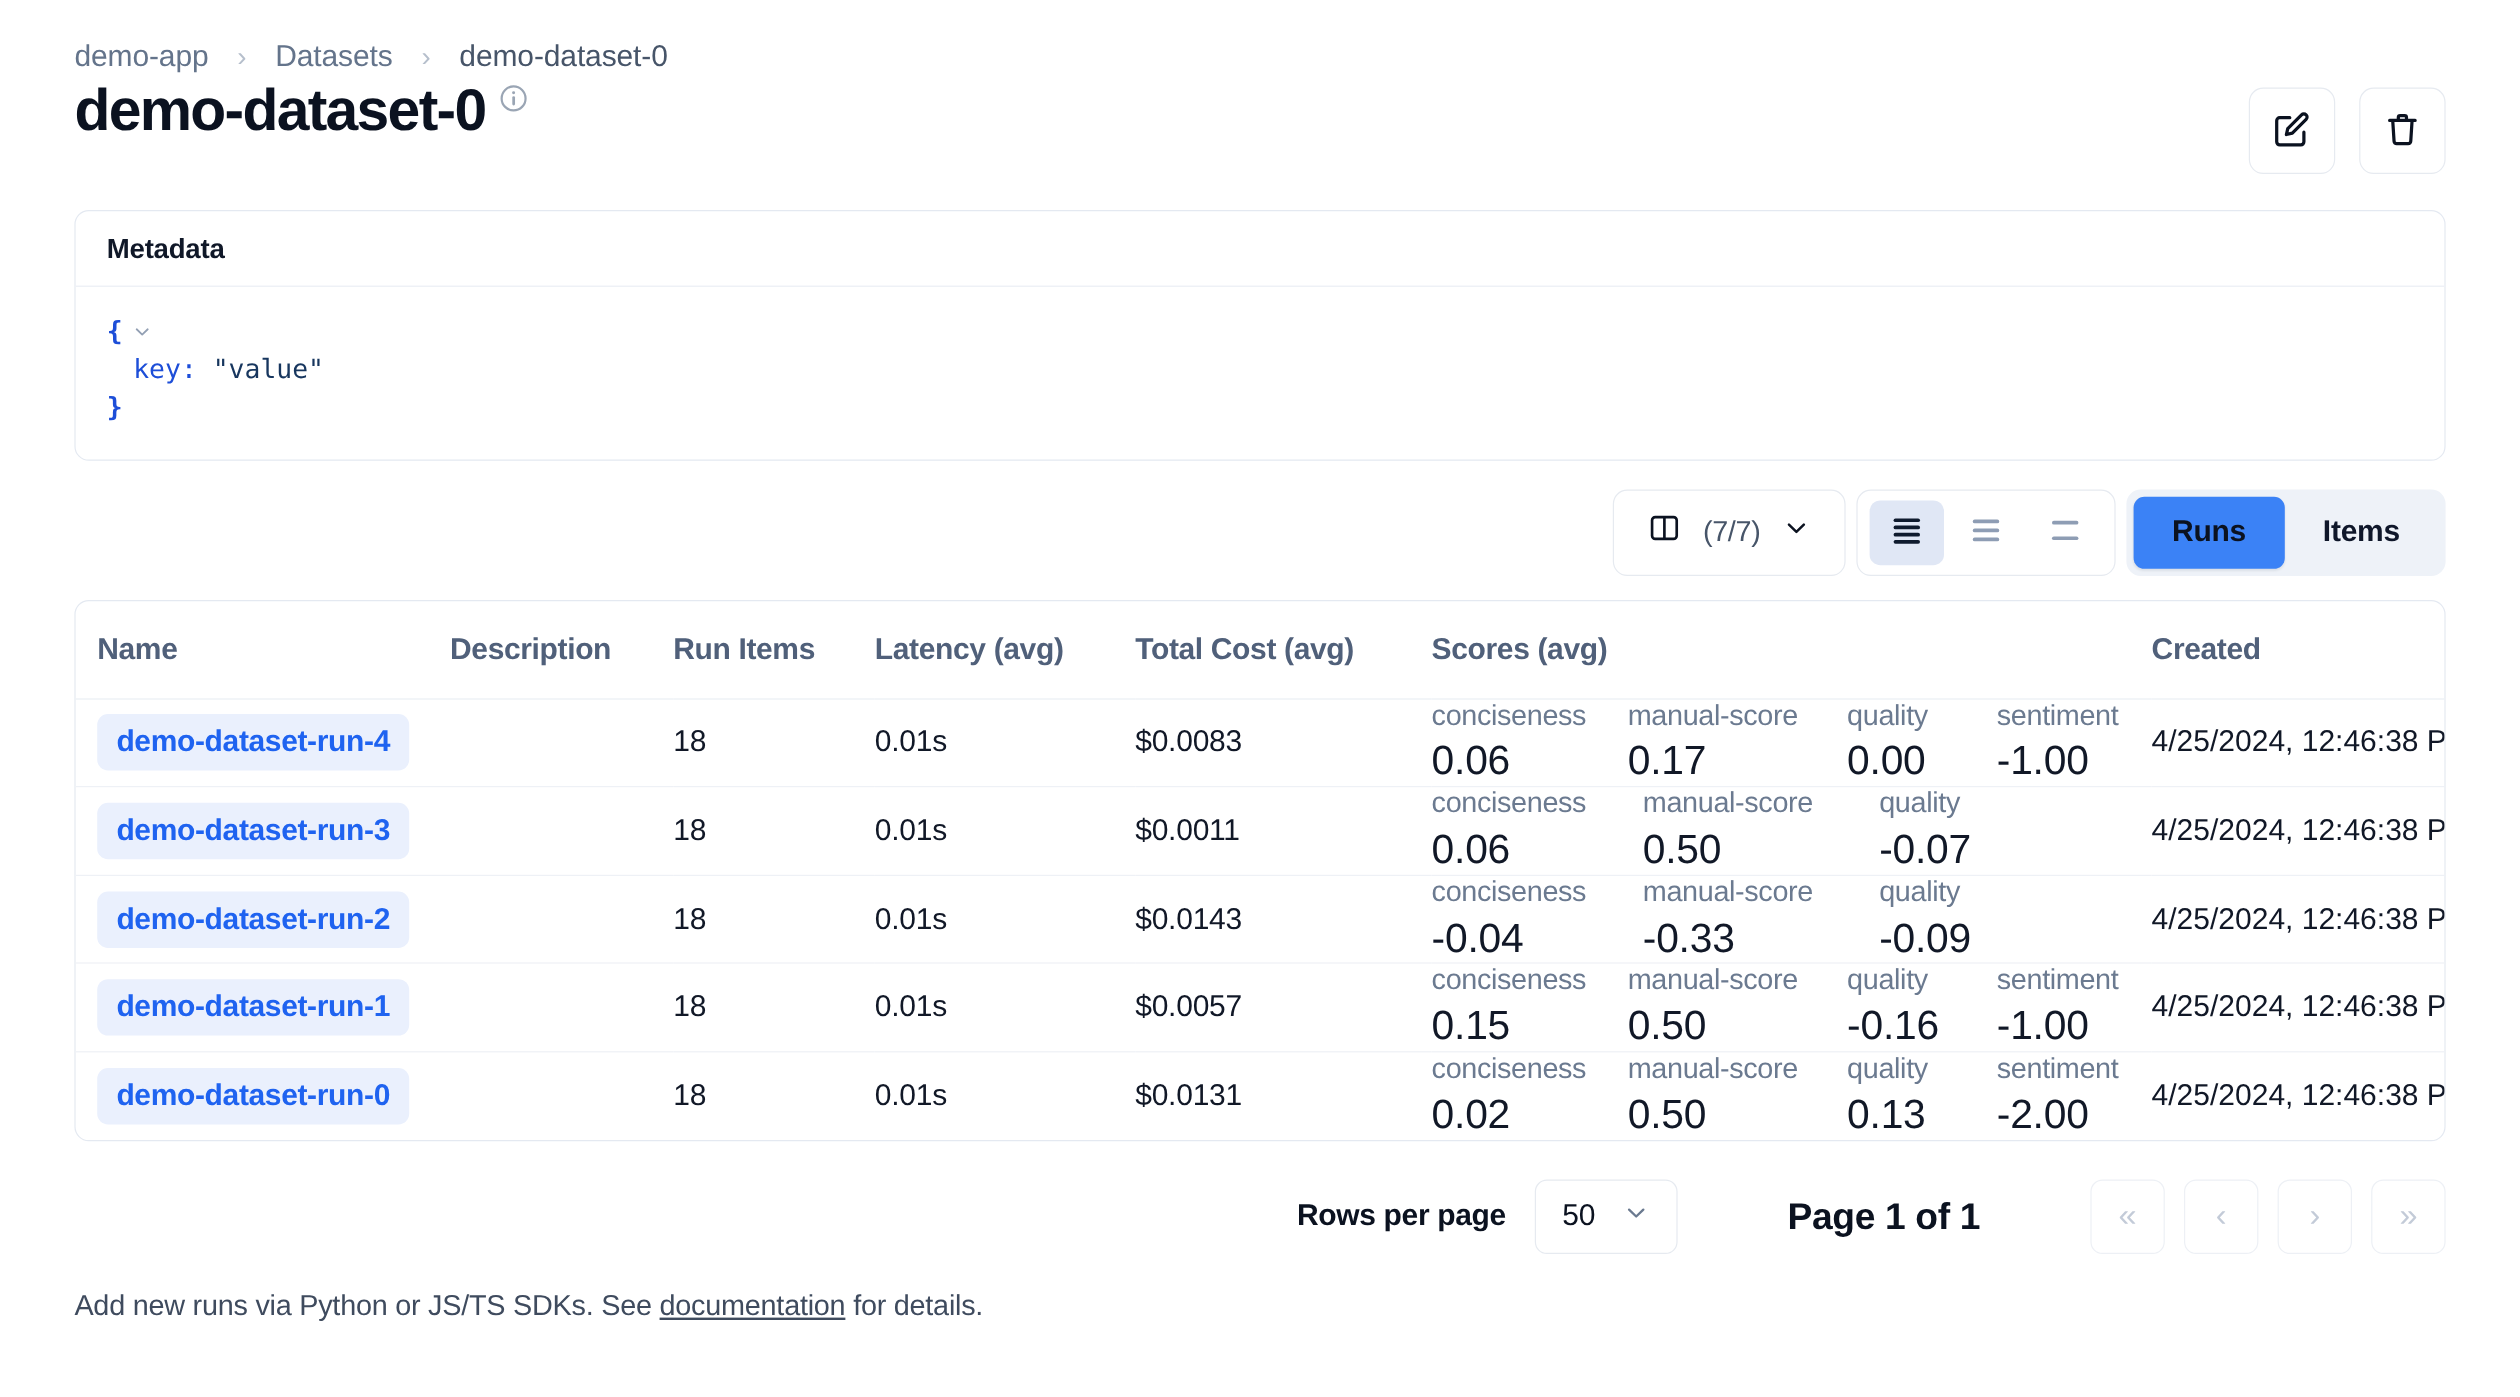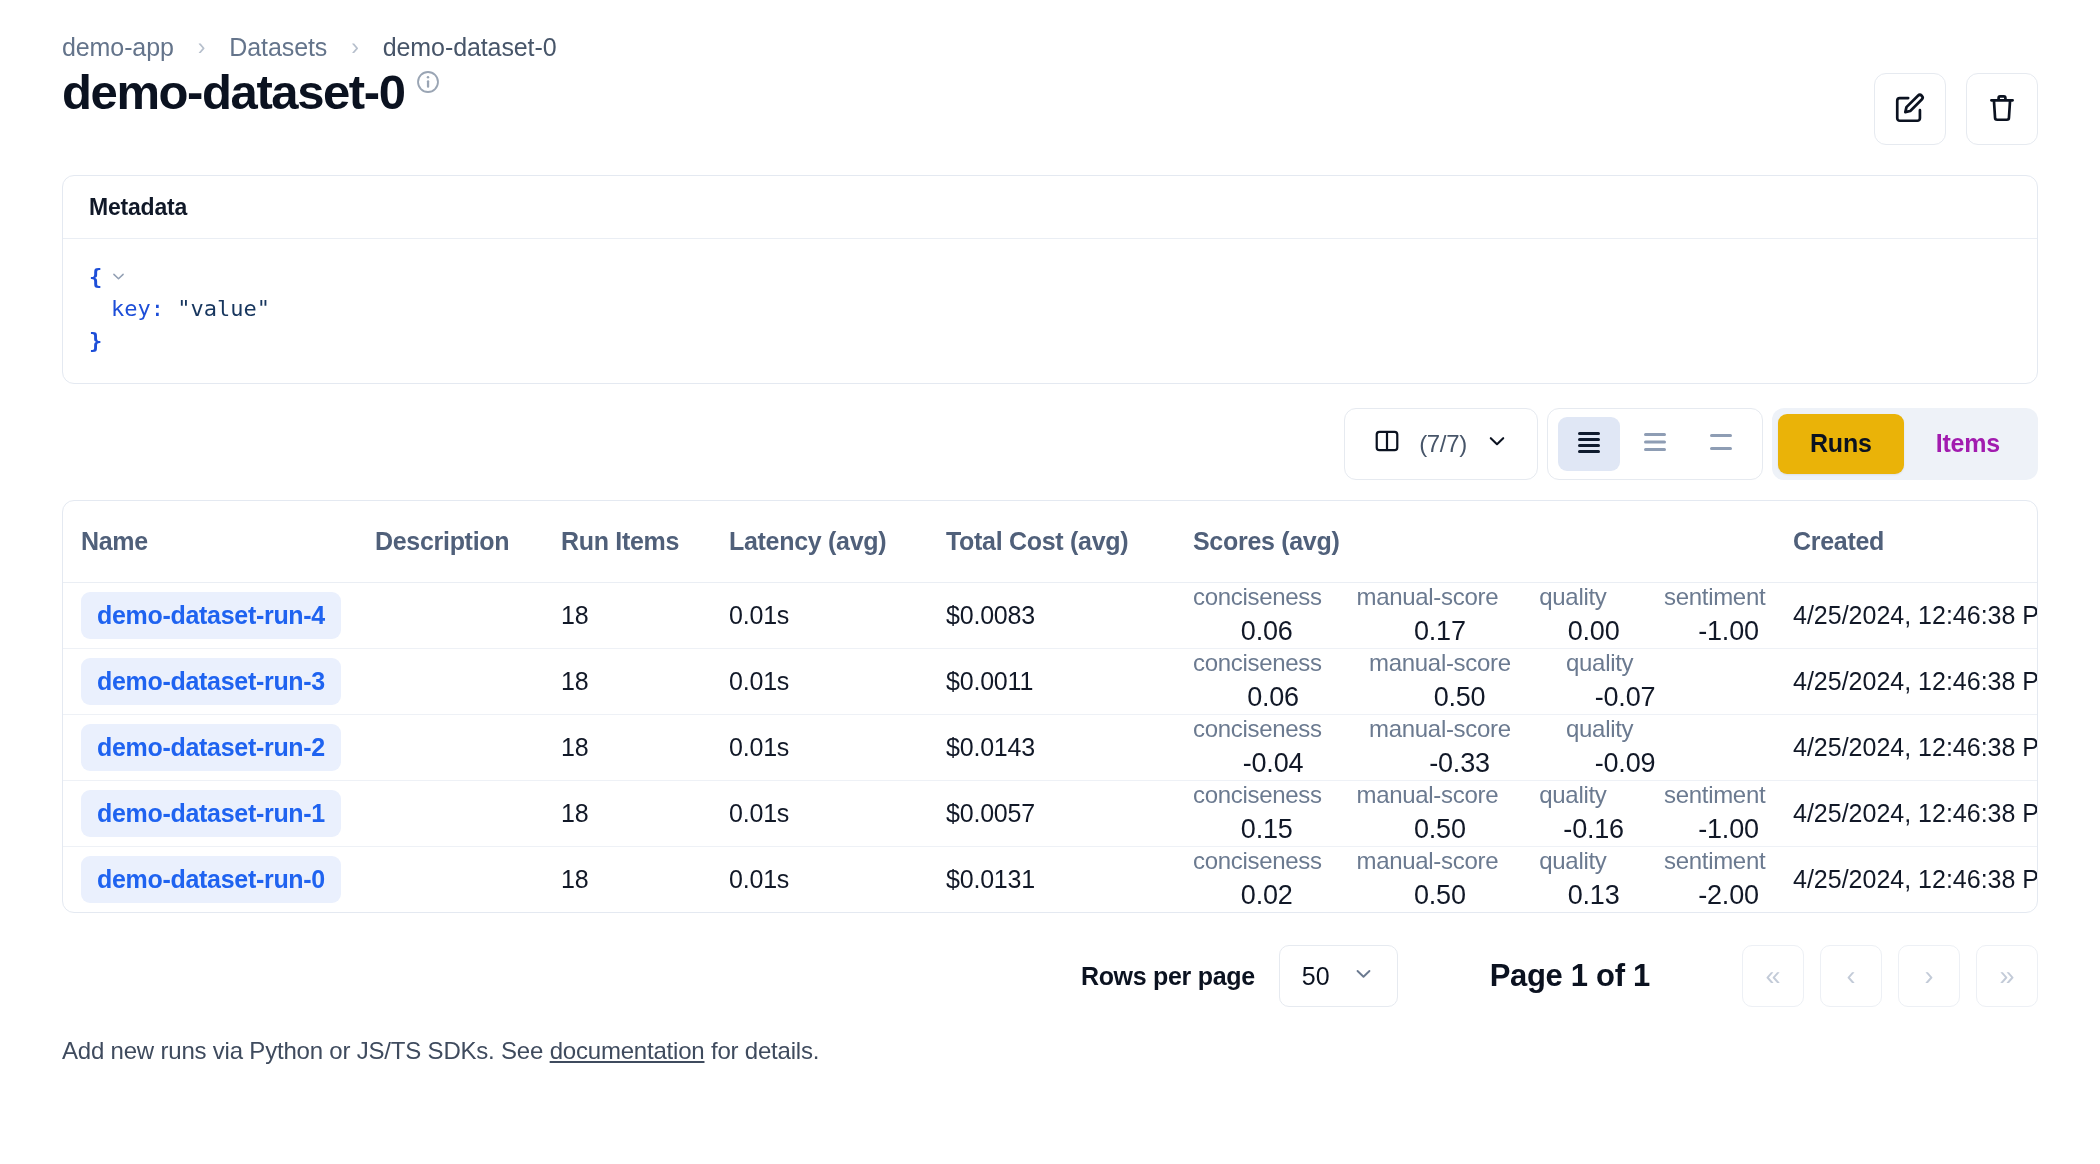--- a/index.html
+++ b/index.html
@@ -91,23 +91,23 @@
     cursor: pointer;
   }
   .density-btn.active { background: #e0e7f5; }
   .seg {
     display: flex; align-items: center; gap: 0;
     height: 72px; padding: 6px; border-radius: 12px; background: #eef2f8;
   }
   .seg-btn {
     height: 60px; padding: 0 32px; border: none; background: transparent;
     border-radius: 9px; font-family: inherit; font-size: 25px; font-weight: 600;
-    color: #a21caf; cursor: pointer; letter-spacing: -0.2px;
-  }
-  .seg-btn.active { background: #eab308; color: #0b1220; box-shadow: 0 1px 2px rgba(16,24,40,.08); }
+    color: #0f172a; cursor: pointer; letter-spacing: -0.2px;
+  }
+  .seg-btn.active { background: #3b82f6; color: #0b1220; box-shadow: 0 1px 2px rgba(16,24,40,.08); }
 
   
   .table-card {
     margin-top: 20px; border: 1.5px solid #e4e9f1; border-radius: 12px;
     background: #fff; overflow: hidden;
   }
   table { border-collapse: collapse; width: 100%; table-layout: fixed; }
   thead th {
     text-align: left; font-size: 25px; font-weight: 600; color: #50607a;
     padding: 26px 0 26px 0; letter-spacing: -0.3px;
@@ -135,21 +135,21 @@
   .cell-val { letter-spacing: -0.2px; white-space: nowrap; }
   .created-cell {
     white-space: nowrap; overflow: hidden; text-overflow: clip;
     padding-right: 0;
   }
   .scores {
     display: flex; align-items: flex-start; gap: 16px;
   }
   .score { display: flex; flex-direction: column; line-height: 1.2; }
   .score-name { font-size: 24px; color: #6b7a90; letter-spacing: -0.3px; white-space: nowrap; }
-  .score-val  { font-size: 27px; color: #111827; margin-top: 3px; letter-spacing: -0.2px; text-align: center; }
+  .score-val  { font-size: 34px; color: #111827; margin-top: 3px; letter-spacing: -0.2px; }
   .score:nth-child(1) { width: 160px; }
   .score:nth-child(2) { width: 181px; }
   .score:nth-child(3) { width: 118px; }
   .score:nth-child(4) { width: 140px; }
 
   
   .pagination {
     display: flex; align-items: center; justify-content: flex-end;
     gap: 0; margin-top: 32px; height: 62px;
   }

